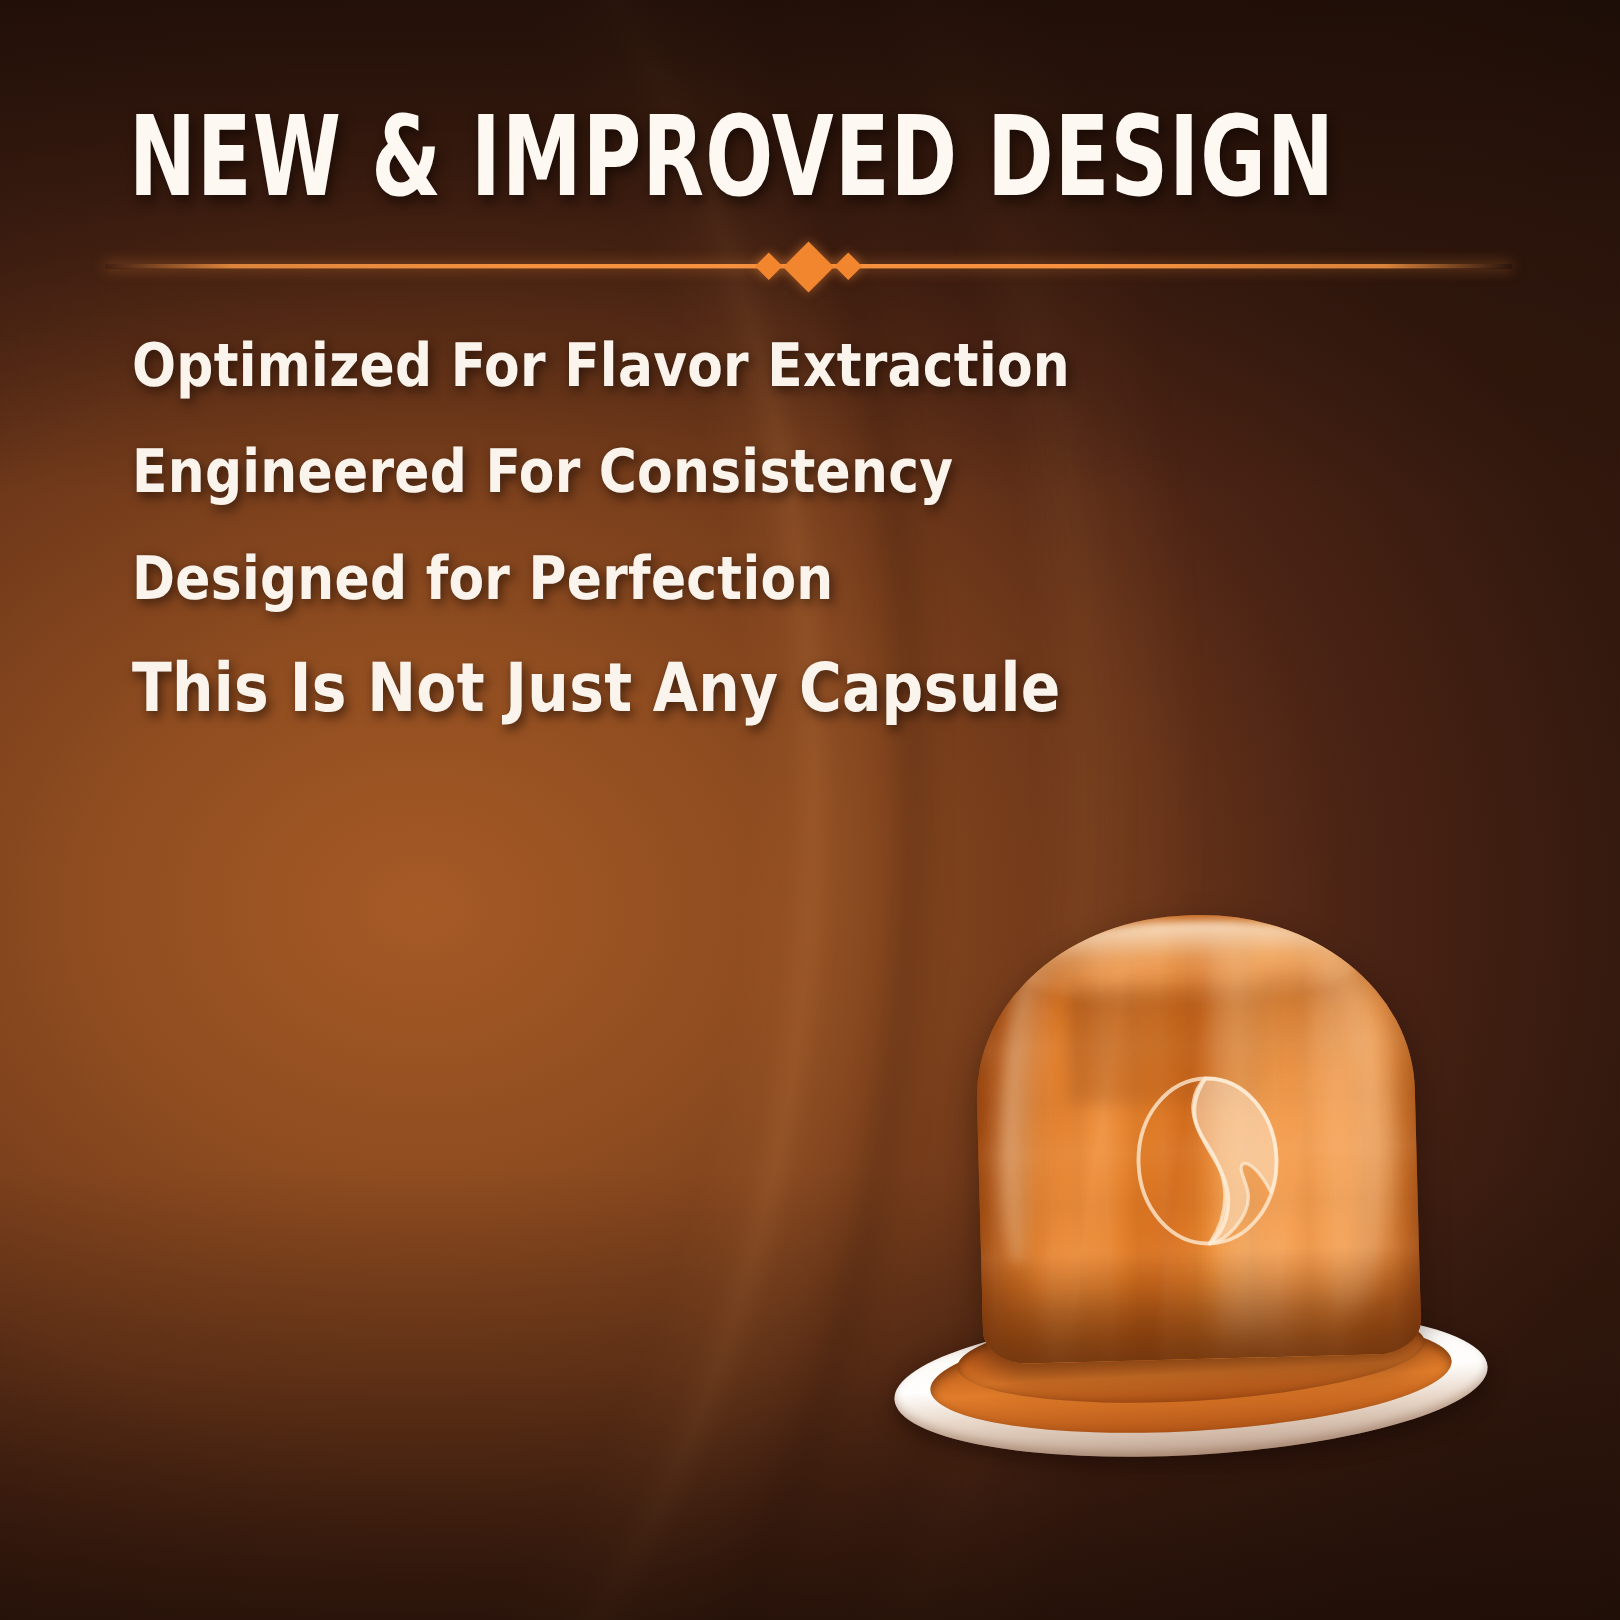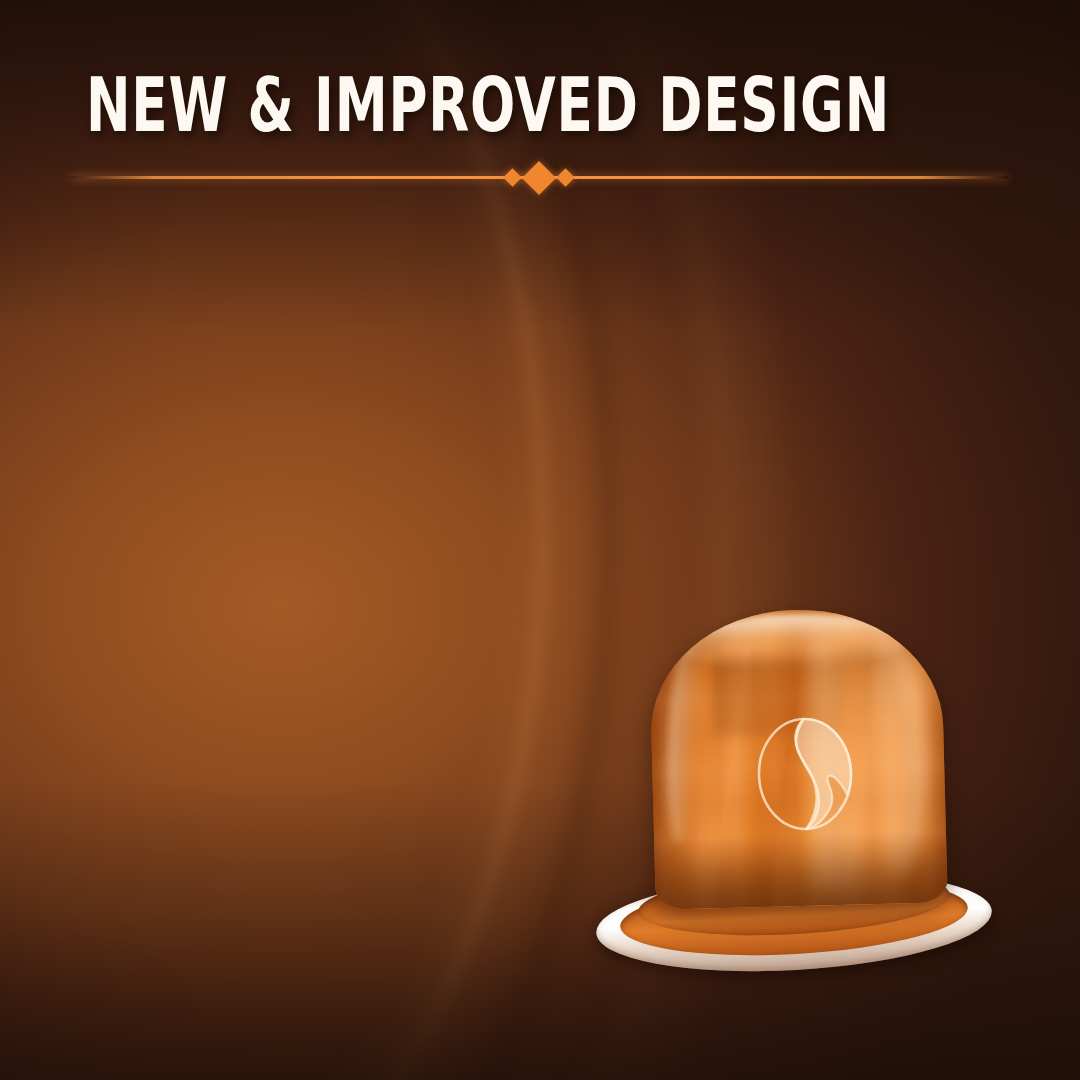--- a/index.html
+++ b/index.html
@@ -285,20 +285,26 @@
 
   <div class="headline">NEW &amp; IMPROVED DESIGN</div>
 
   <div class="divider">
     <div class="line"></div>
     <div class="dia sm-l"></div>
     <div class="dia big"></div>
     <div class="dia sm-r"></div>
   </div>
 
+  <div class="features">
+    <div class="feature">Optimized For Flavor Extraction</div>
+    <div class="feature">Engineered For Consistency</div>
+    <div class="feature">Designed for Perfection</div>
+    <div class="feature big">This Is Not Just Any Capsule</div>
+  </div>
 
 
   <div class="capsule-wrap">
     <div class="cap-shadow"></div>
     <div class="cap-flange"></div>
     <div class="cap-flange-inner"></div>
     <div class="cap-flange-lip"></div>
 
     <div class="cap-body">
       <div class="cap-ribs"></div>

